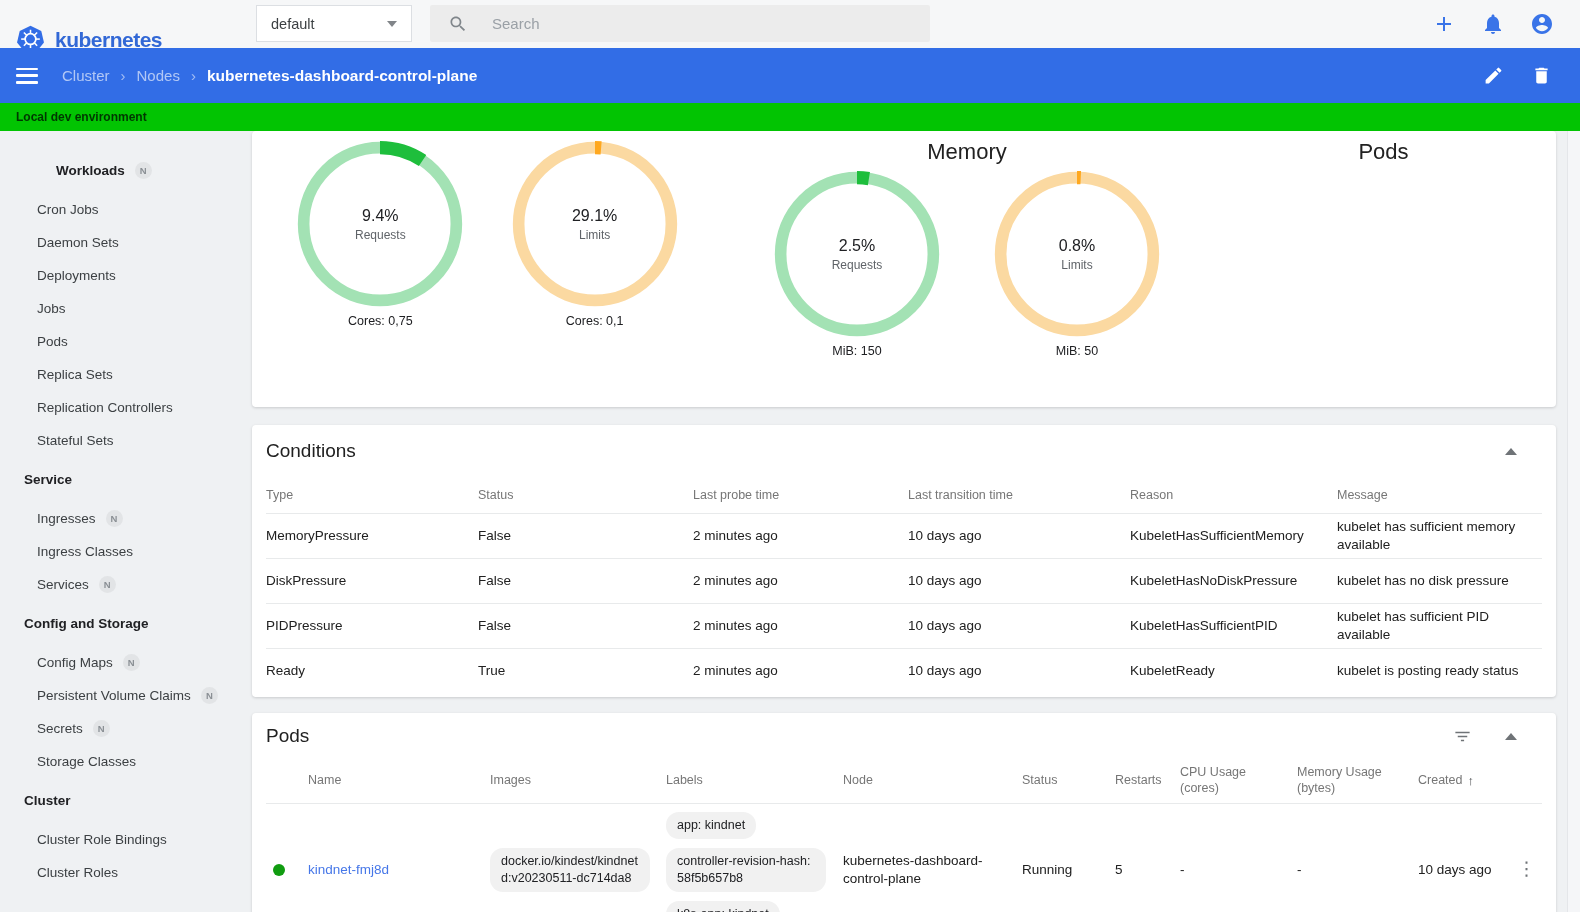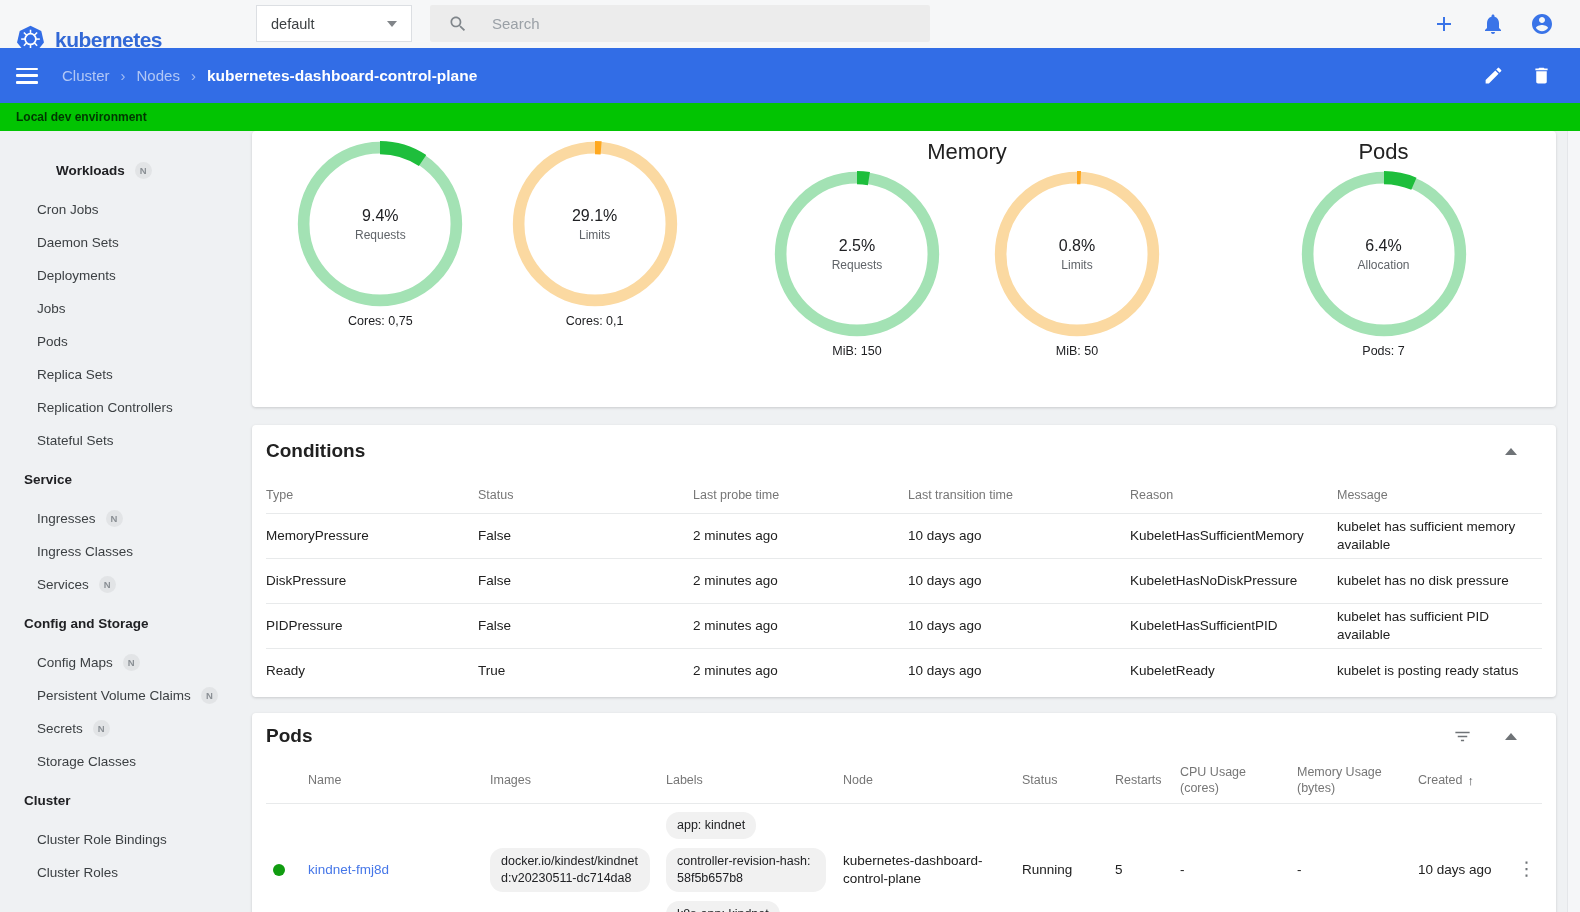--- a/index.html
+++ b/index.html
@@ -67,21 +67,21 @@
   .donut-row { flex:1; display:flex; justify-content:space-evenly; padding-top:2px; }
   .donut { width:172px; display:flex; flex-direction:column; align-items:center; position:relative; }
   .donut-svg { width:166px; height:166px; }
   .donut-center { position:absolute; top:0; width:166px; height:166px; display:flex; flex-direction:column;
                   align-items:center; justify-content:center; pointer-events:none; }
   .donut-value { font-size:16px; color:#202124; }
   .donut-label { font-size:12px; color:#5f6368; margin-top:3px; }
   .donut-footer { font-size:12.5px; color:#202124; margin-top:7px; }
 
   
-  .card-head { display:flex; align-items:center; padding:0 14px;font-weight:bold; }
+  .card-head { display:flex; align-items:center; padding:0 14px; }
   .card-title { font-size:19px; color:#212121; }
   .head-actions { margin-left:auto; display:flex; align-items:center; gap:33px; padding-right:25px; }
   .collapse-arrow { width:0; height:0; border-left:6px solid transparent; border-right:6px solid transparent;
                     border-bottom:7px solid #6f7377; cursor:pointer; }
   .filter-ic { cursor:pointer; width:19px; height:19px; }
 
   
   .conditions-card { margin-bottom:16px; padding:0 14px 4px 14px; }
   .conditions-card .card-head { height:52px; padding:0; }
   .cond-grid { display:grid; grid-template-columns:212px 215px 215px 222px 207px auto; }
@@ -316,33 +316,20 @@
               <div class="donut-value">0.8%</div>
               <div class="donut-label">Limits</div>
             </div>
             <div class="donut-footer">MiB: 50</div>
           </div>
         </div>
       </div>
 
       <div class="chart-group g-pods">
         <div class="chart-title">Pods</div>
-        <div class="donut-row">
-          <div class="donut">
-            <svg class="donut-svg" viewBox="0 0 100 100">
-              <circle class="track" cx="50" cy="50" r="46" fill="none" stroke-width="7" stroke="#a3e2b4"></circle>
-              <circle class="arc" cx="50" cy="50" r="46" fill="none" stroke-width="8" transform="rotate(-90 50 50)" stroke="#1ebe3c" stroke-dasharray="18.497697544336702 289.02652413026095"></circle>
-            </svg>
-            <div class="donut-center">
-              <div class="donut-value">6.4%</div>
-              <div class="donut-label">Allocation</div>
-            </div>
-            <div class="donut-footer">Pods: 7</div>
-          </div>
-        </div>
       </div>
     </section>
 
     <section class="card conditions-card">
       <div class="card-head">
         <span class="card-title">Conditions</span>
         <div class="head-actions">
           <span class="collapse-arrow"></span>
         </div>
       </div>

